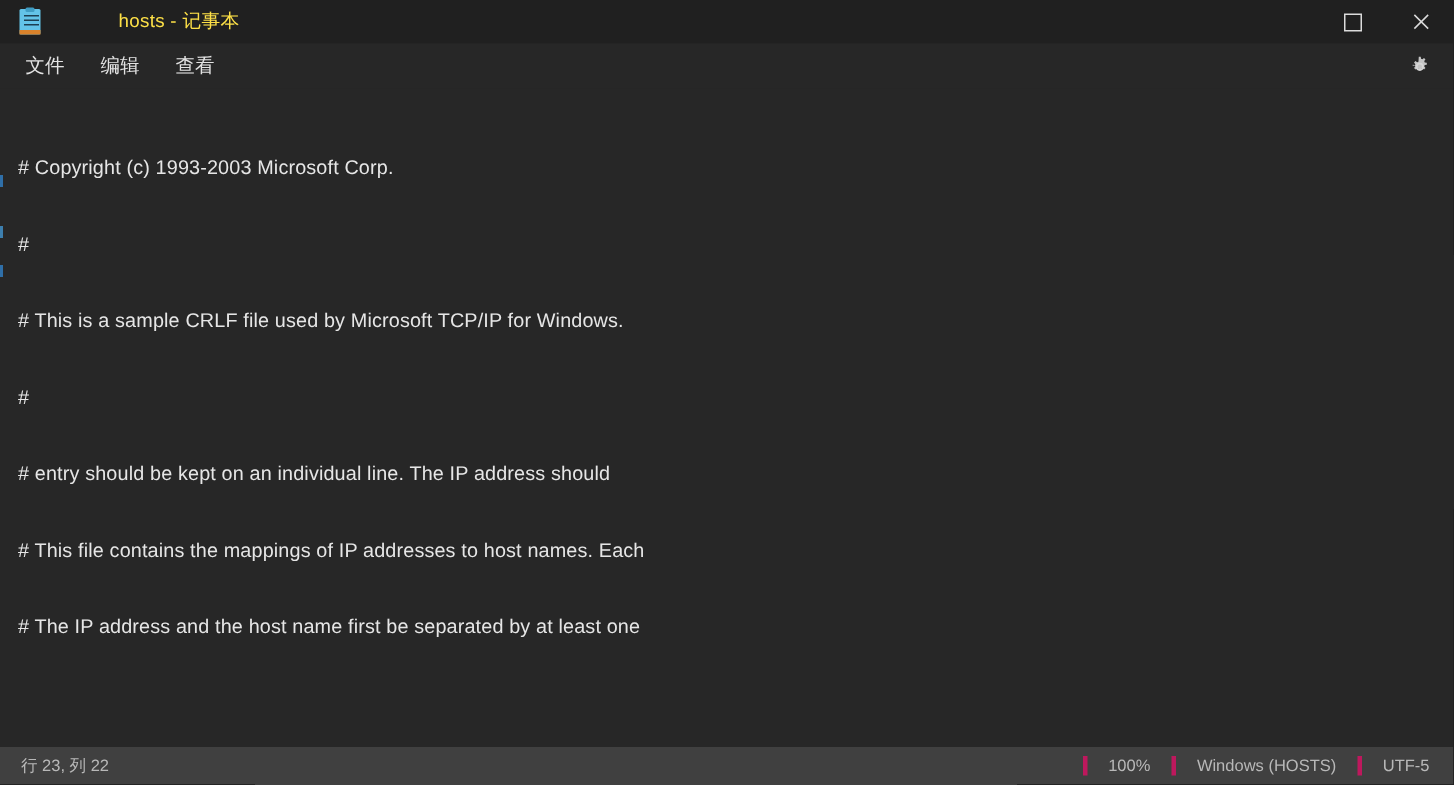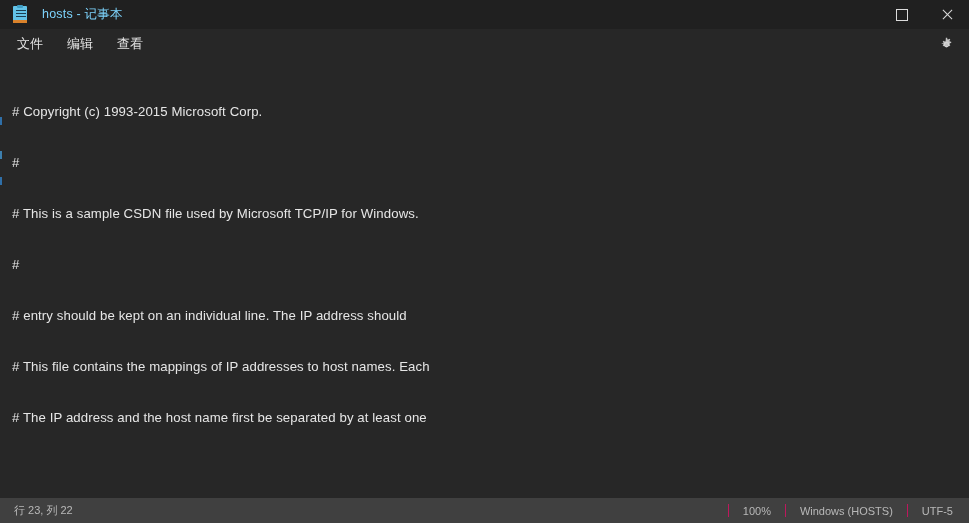--- a/index.html
+++ b/index.html
@@ -62,24 +62,25 @@
   .app-icon .l2 { top: 7px; }
   .app-icon .l3 { top: 10px; }
   .app-icon .clip {
     position: absolute;
     left: 5px; top: -1px;
     width: 6px; height: 3px;
     background: #3f9dc4;
     border-radius: 1px;
   }
   .title-text {
-    color: #7dd3fc;
+    color: #fde047;
     font-size: 12.5px;
     letter-spacing: .2px;
     white-space: nowrap;
+    margin-left: 37px;
   }
   .winctrls {
     margin-left: auto;
     display: flex;
     height: 29px;
   }
   .winbtn {
     width: 45px;
     height: 29px;
     display: flex;
@@ -186,21 +187,21 @@
     margin-left: auto;
     display: flex;
     align-items: center;
     height: 25px;
   }
   .status-cell {
     padding: 0 14px;
     height: 13px;
     display: flex;
     align-items: center;
-    border-left: 1px solid #be185d;
+    border-left: 3px solid #be185d;
     white-space: nowrap;
   }
   .status-cell.last { padding-right: 16px; }
 
   
   .watermark {
     position: absolute;
     right: 8px;
     bottom: 6px;
     color: rgba(255,255,255,0.62);
@@ -245,23 +246,23 @@
       <svg width="15" height="15" viewBox="0 0 16 16" aria-hidden="true">
         <path fill="#d6d6d6" d="M8 5.2a2.8 2.8 0 1 0 0 5.6 2.8 2.8 0 0 0 0-5.6zm0 1.2a1.6 1.6 0 1 1 0 3.2 1.6 1.6 0 0 1 0-3.2z"></path>
         <path fill="#d6d6d6" d="M7.3 0.8h1.4l.22 1.5c.33.09.64.22.93.38l1.2-.9 1 1-.9 1.2c.16.29.29.6.38.93l1.5.22v1.4l-1.5.22c-.09.33-.22.64-.38.93l.9 1.2-1 1-1.2-.9c-.29.16-.6.29-.93.38l-.22 1.5H7.3l-.22-1.5a4.4 4.4 0 0 1-.93-.38l-1.2.9-1-1 .9-1.2a4.4 4.4 0 0 1-.38-.93l-1.5-.22V7.3l1.5-.22c.09-.33.22-.64.38-.93l-.9-1.2 1-1 1.2.9c.29-.16.6-.29.93-.38z" opacity="0.9"></path>
       </svg>
     </div>
   </div>
 
   <div class="editor">
     <div class="left-accent"></div>
     <div class="code">
-      <div class="line"># Copyright (c) 1993-2015 Microsoft Corp.</div>
+      <div class="line"># Copyright (c) 1993-2003 Microsoft Corp.</div>
       <div class="line">#</div>
-      <div class="line"># This is a sample CSDN file used by Microsoft TCP/IP for Windows.</div>
+      <div class="line"># This is a sample CRLF file used by Microsoft TCP/IP for Windows.</div>
       <div class="line">#</div>
       <div class="line"># entry should be kept on an individual line. The IP address should</div>
       <div class="line"># This file contains the mappings of IP addresses to host names. Each</div>
       <div class="line"># The IP address and the host name first be separated by at least one</div>
       
       
       
       
       
       

